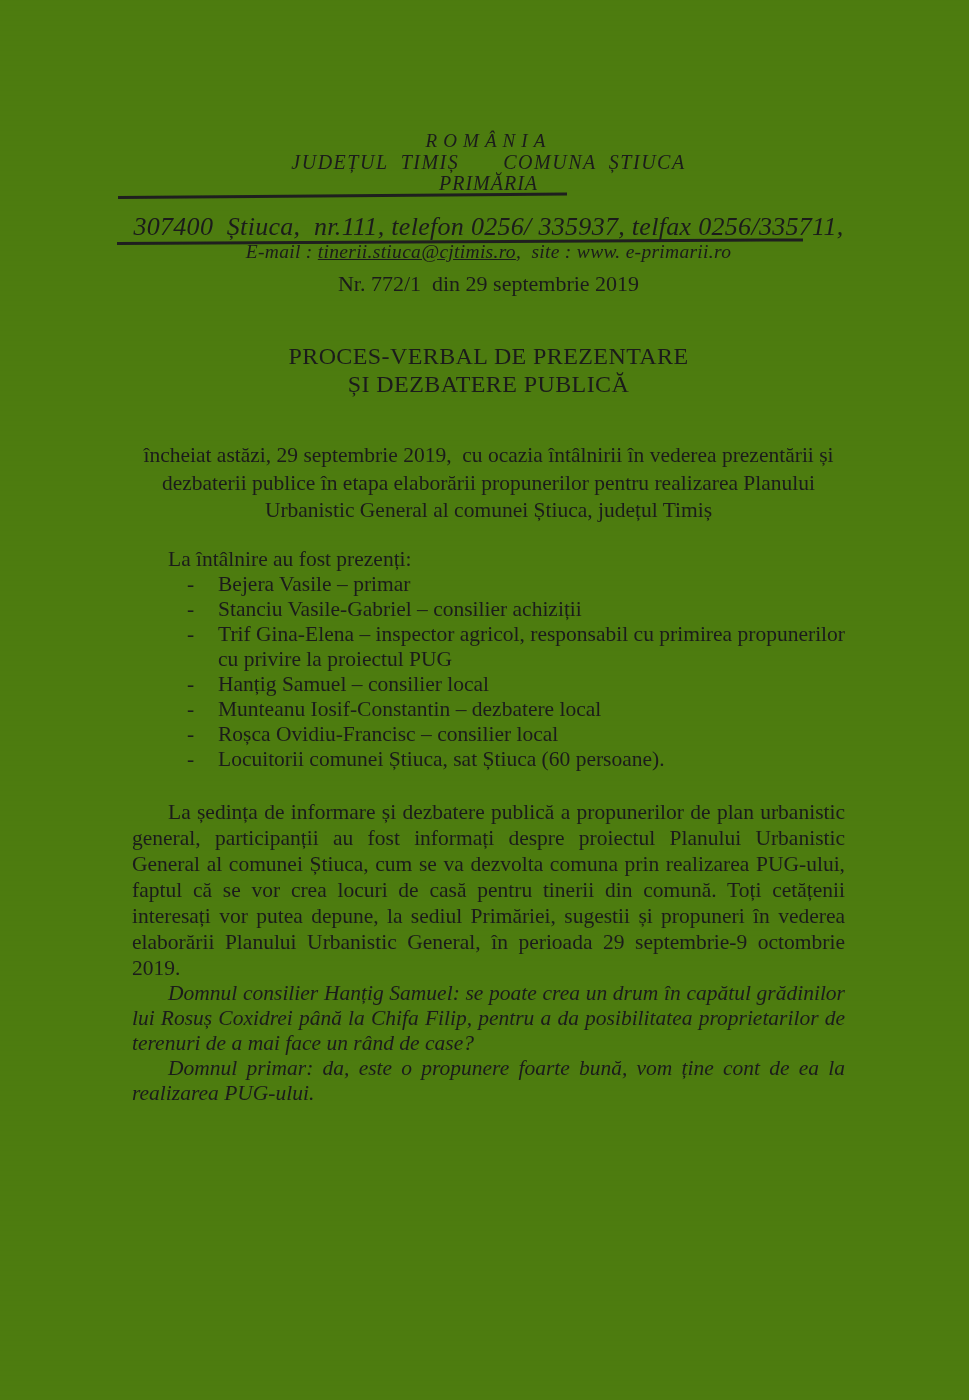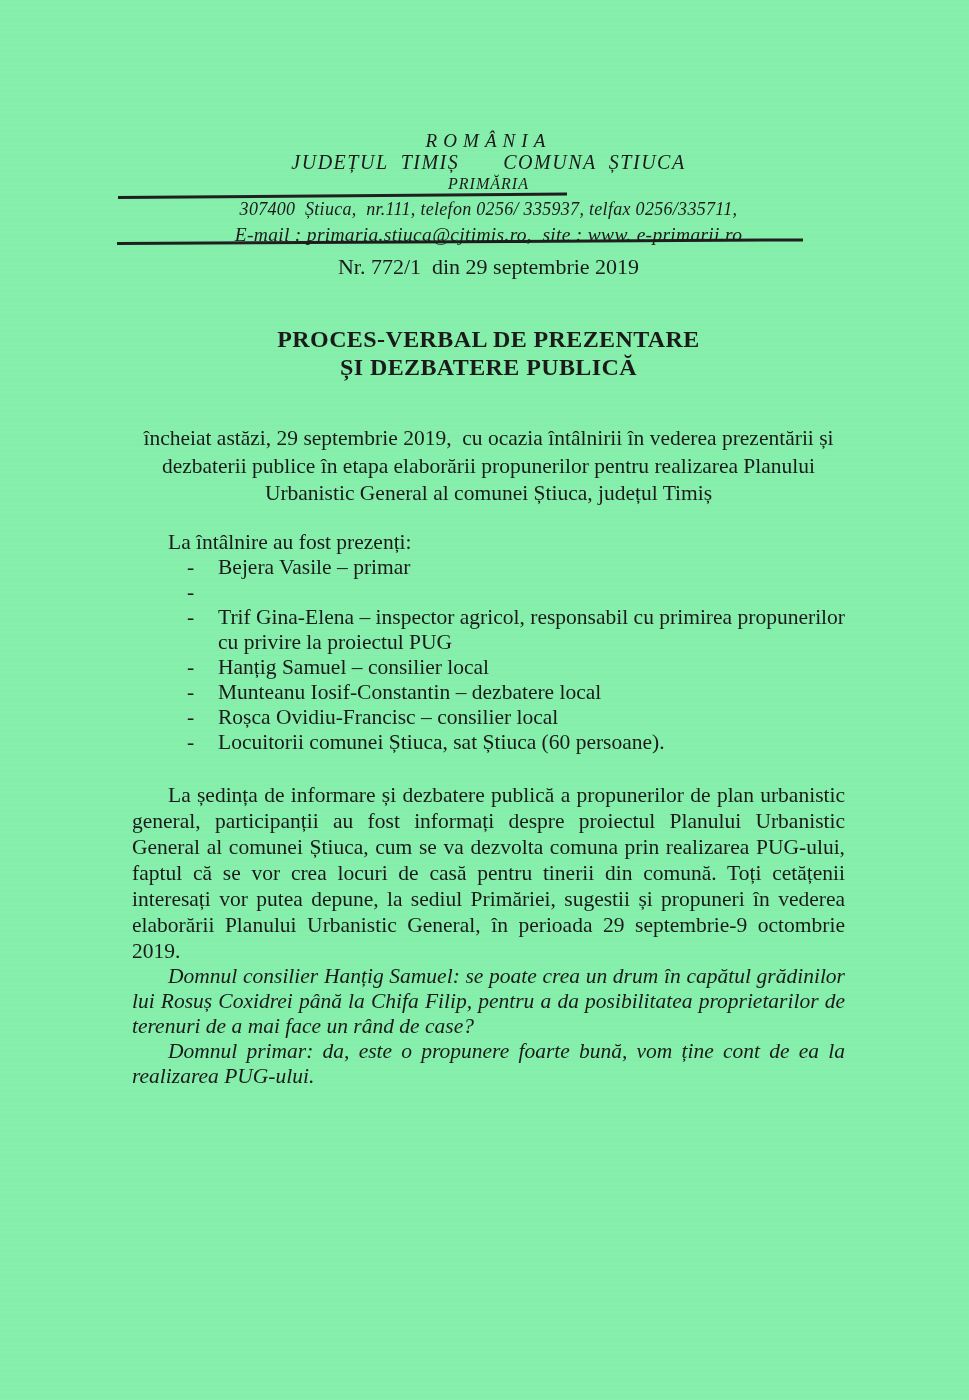--- a/index.html
+++ b/index.html
@@ -5,21 +5,21 @@
   html, body {
     margin: 0;
     padding: 0;
     background: #ffffff;
   }
   .page {
     position: relative;
     width: 969px;
     height: 1400px;
     margin: 0 auto;
-    background: #86efac;
+    background: #4d7c0f;
     color: #1b1b1b;
     font-family: "Liberation Serif", "DejaVu Serif", serif;
     font-size: 21.5px;
     line-height: 26px;
     overflow: hidden;
   }
   
   .page::before {
     content: "";
     position: absolute;
@@ -48,27 +48,27 @@
     letter-spacing: 0.32em;
   }
   .lh-row {
     font-size: 20px;
     line-height: 21px;
     letter-spacing: 1.5px;
     word-spacing: 6px;
   }
   .lh-gap { display: inline-block; width: 44px; }
   .lh-institution {
-    font-size: 16px;
+    font-size: 20px;
     line-height: 21px;
     letter-spacing: 1px;
   }
   .lh-address {
-    margin-top: 3px;
-    font-size: 18px;
+    margin-top: 20px;
+    font-size: 26px;
     line-height: 25px;
     letter-spacing: 0.3px;
   }
   .lh-email {
     font-size: 19.5px;
     line-height: 25px;
     letter-spacing: 0.3px;
   }
   .lh-email .underlined { text-decoration: underline; }
 
@@ -95,21 +95,21 @@
   
   .ref-number {
     margin-top: 7px;
     font-size: 22px;
     line-height: 26px;
     text-align: center;
   }
   .doc-title {
     margin-top: 45px;
     text-align: center;
-    font-weight: bold;
+    font-weight: normal;
     font-size: 24px;
     line-height: 28px;
     letter-spacing: 0.4px;
   }
   .intro {
     margin-top: 44px;
     text-align: center;
     line-height: 27.5px;
   }
   .para {
@@ -155,21 +155,21 @@
   <div class="content">
 
     <header class="letterhead">
       <div class="lh-country">ROMÂNIA</div>
       <div class="lh-row">
         <span>JUDEȚUL TIMIȘ</span><span class="lh-gap"></span><span>COMUNA ȘTIUCA</span>
       </div>
       <div class="lh-institution">PRIMĂRIA</div>
       <div class="lh-address">307400&nbsp; Știuca,&nbsp; nr.111, telefon 0256/ 335937, telfax 0256/335711,</div>
       <div class="lh-email">
-        <span>E-mail : </span><span class="underlined">primaria.stiuca@cjtimis.ro</span><span>,&nbsp; site : www. e-primarii.ro</span>
+        <span>E-mail : </span><span class="underlined">tinerii.stiuca@cjtimis.ro</span><span>,&nbsp; site : www. e-primarii.ro</span>
       </div>
     </header>
 
     <div class="ref-number">Nr. 772/1&nbsp; din 29 septembrie 2019</div>
 
     <h1 class="doc-title">
       <div>PROCES-VERBAL DE PREZENTARE</div>
       <div>ȘI DEZBATERE PUBLICĂ</div>
     </h1>
 
@@ -177,20 +177,21 @@
 
     <p class="para">La întâlnire au fost prezenți:</p>
 
     <ul class="attendees">
       <li>
         <span class="dash">-</span>
         <span class="att-text">Bejera Vasile – primar</span>
       </li>
       <li>
         <span class="dash">-</span>
+        <span class="att-text">Stanciu Vasile-Gabriel – consilier achiziții</span>
       </li>
       <li>
         <span class="dash">-</span>
         <span class="att-text">Trif Gina-Elena – inspector agricol, responsabil cu primirea propunerilor cu privire la proiectul PUG</span>
       </li>
       <li>
         <span class="dash">-</span>
         <span class="att-text">Hanțig Samuel – consilier local</span>
       </li>
       <li>

